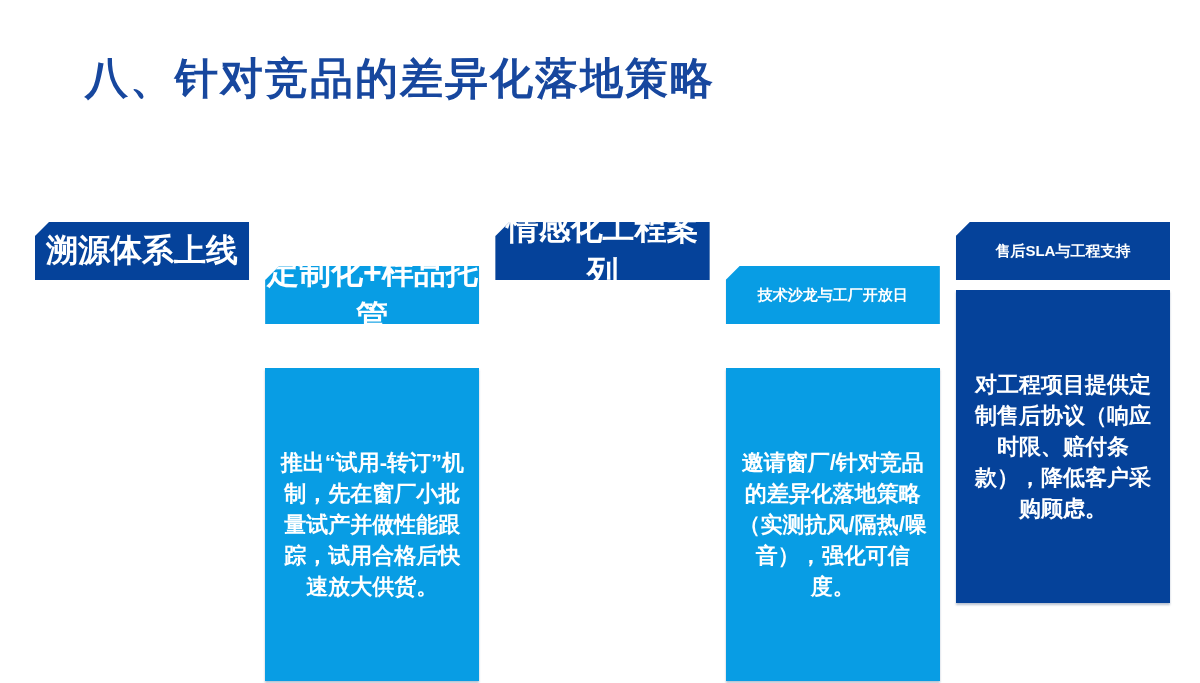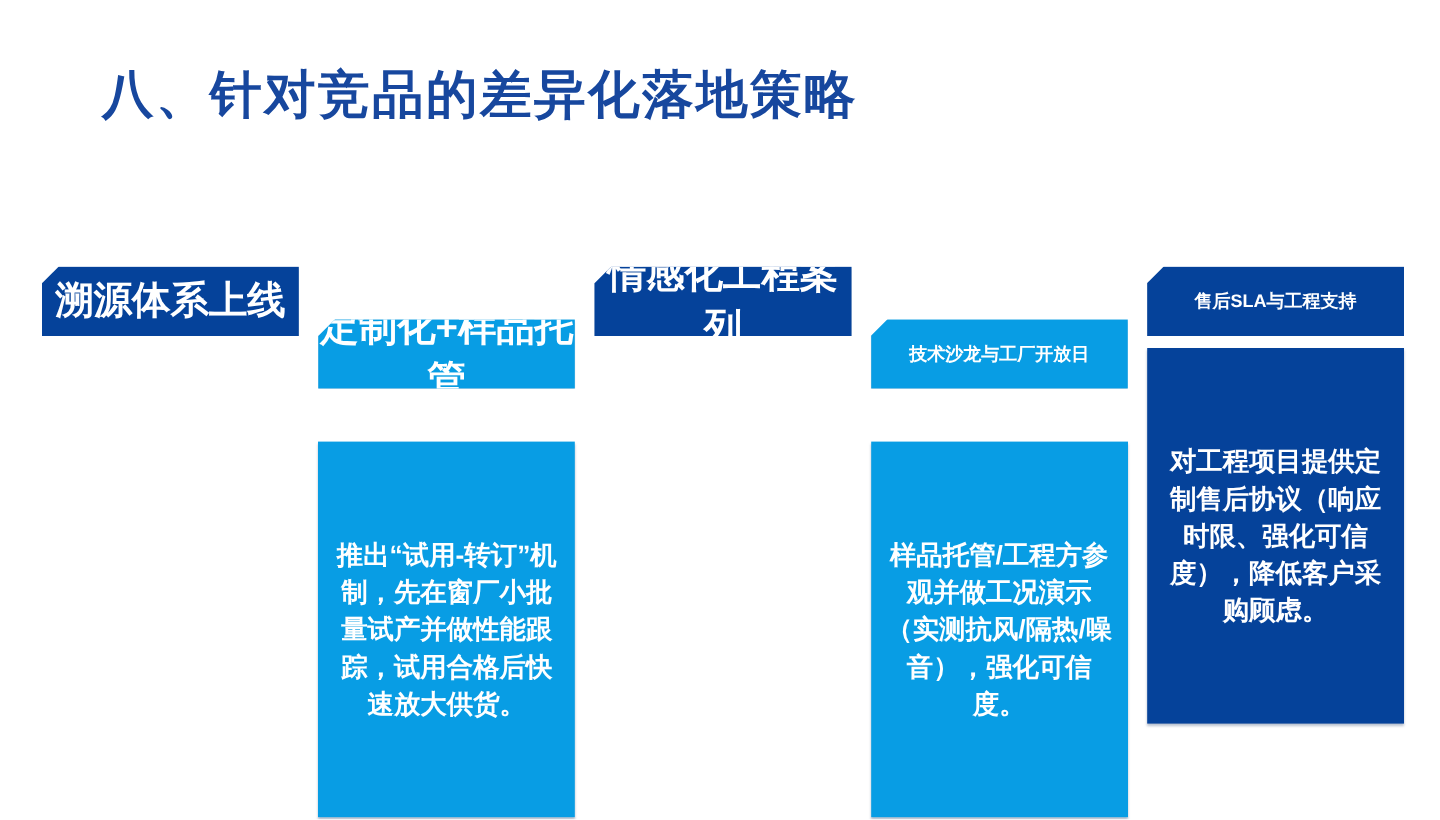--- a/index.html
+++ b/index.html
@@ -102,25 +102,25 @@
       </div>
     </div>
 
     <div class="col theme-dark">
       <div class="col-header">情感化工程案列</div>
     </div>
 
     <div class="col theme-light">
       <div class="col-header">技术沙龙与工厂开放日</div>
       <div class="col-body">
-        <div class="col-body-text">样品托管/工程方参观并做工况演示（实测抗风/隔热/噪音），强化可信度。</div>
+        <div class="col-body-text">邀请窗厂/针对竞品的差异化落地策略（实测抗风/隔热/噪音），强化可信度。</div>
       </div>
     </div>
 
     <div class="col theme-dark">
       <div class="col-header">售后SLA与工程支持</div>
       <div class="col-body">
-        <div class="col-body-text">对工程项目提供定制售后协议（响应时限、强化可信度），降低客户采购顾虑。</div>
+        <div class="col-body-text">对工程项目提供定制售后协议（响应时限、赔付条款），降低客户采购顾虑。</div>
       </div>
     </div>
 
   </div>
 </div>
 
 </body></html>

